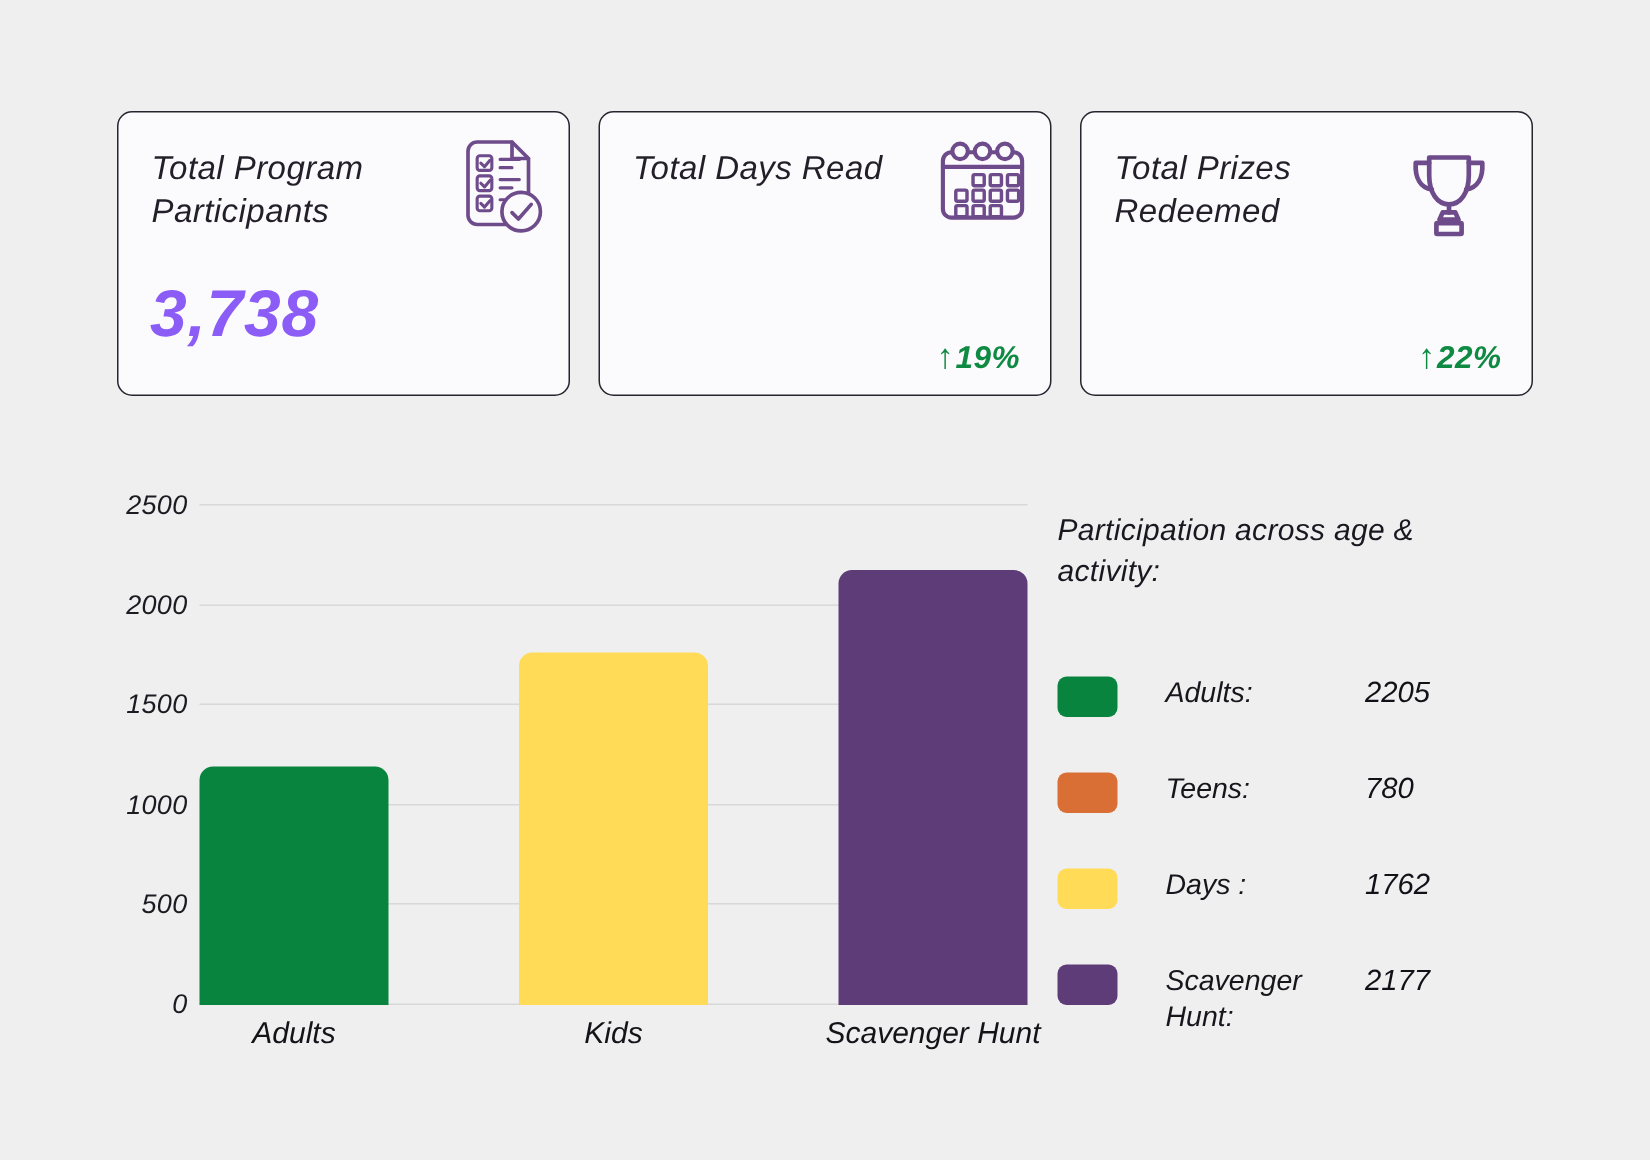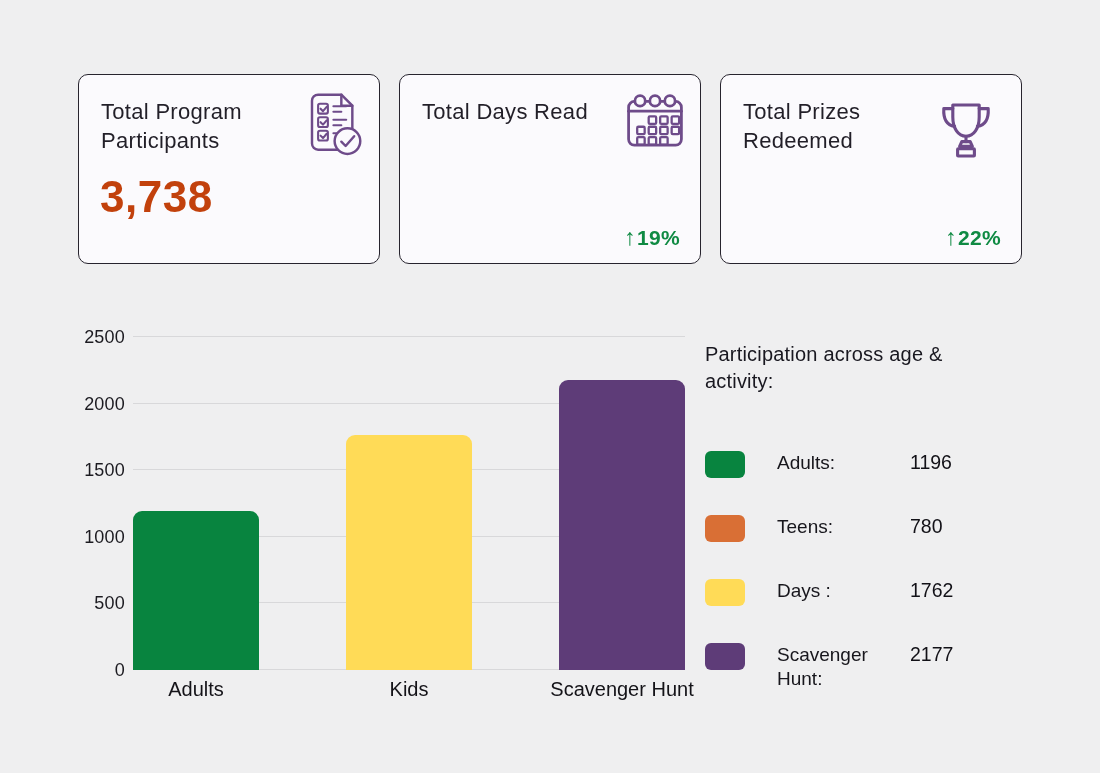--- a/index.html
+++ b/index.html
@@ -3,37 +3,37 @@
 <meta charset="utf-8">
 <style>
   html,body{margin:0;padding:0;}
   body{
     width:1100px;height:773px;
     background:#efeff0;
     font-family:"Liberation Sans", sans-serif;
     position:relative;overflow:hidden;
     color:#1a1920;
   }
-  .canvas{position:absolute;inset:0;width:1100px;height:688px;}
+  .canvas{position:absolute;inset:0;width:1100px;height:688px;font-style:italic;}
 
   
   .cards-row{position:absolute;left:78px;top:74px;display:flex;gap:19px;}
   .stat-card{
     width:302px;height:190px;box-sizing:border-box;
     background:#fbfafd;border:1.4px solid #27242e;border-radius:10px;
     position:relative;
   }
   .card-title{
     position:absolute;left:22px;top:22px;max-width:205px;
     font-size:22px;line-height:1.32;letter-spacing:.3px;color:#221f28;
   }
   .card-icon{position:absolute;top:16px;right:14px;color:var(--icon-purple,#6e4b8a);}
   .card-value{
-    position:absolute;left:21px;bottom:41px;
-    font-size:44px;font-weight:900;letter-spacing:.5px;color:#c2410c;
+    position:absolute;left:21px;bottom:28px;
+    font-size:44px;font-weight:900;letter-spacing:.5px;color:#8b5cf6;
   }
   .card-delta{
     position:absolute;right:20px;bottom:12px;
     color:var(--accent-green,#0f8a43);
     font-size:21px;font-weight:800;letter-spacing:.3px;
     display:flex;align-items:baseline;
   }
   .delta-arrow{font-weight:500;font-size:23px;margin-right:1px;}
 
   
@@ -180,21 +180,21 @@
       </div>
   </div>
 
   <div class="legend">
     <div class="legend-title">Participation across age &amp; activity:</div>
     <div class="legend-rows">
 
       <div class="legend-row">
         <span class="swatch" style="background: rgb(8, 132, 63);"></span>
         <span class="legend-label">Adults:</span>
-        <span class="legend-value">1196</span>
+        <span class="legend-value">2205</span>
       </div>
 
       <div class="legend-row">
         <span class="swatch" style="background: rgb(217, 111, 53);"></span>
         <span class="legend-label">Teens:</span>
         <span class="legend-value">780</span>
       </div>
 
       <div class="legend-row">
         <span class="swatch" style="background: rgb(255, 219, 87);"></span>

